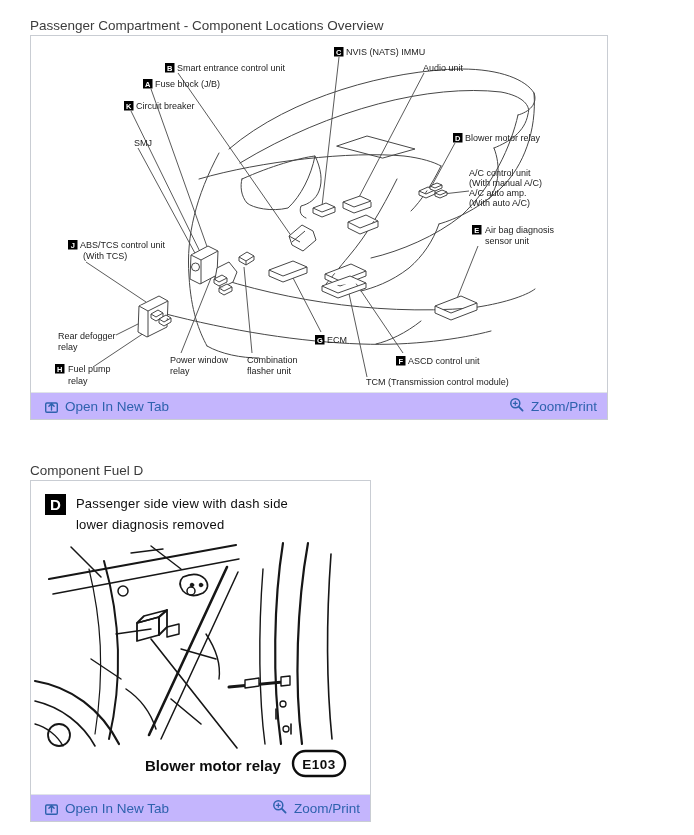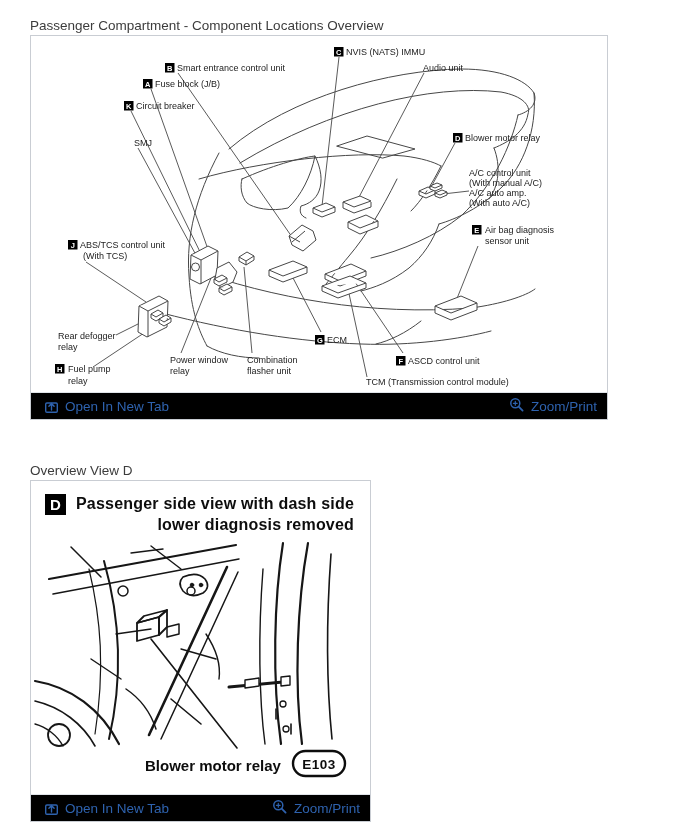--- a/index.html
+++ b/index.html
@@ -17,38 +17,38 @@
     position:absolute; left:30px; background:#fff;
     border:1px solid #c9cdd3;
     display:flex; flex-direction:column;
   }
   #panel1 { top:35px; width:578px; height:385px; }
   #panel2 { top:480px; width:341px; height:342px; }
 
   .diagram-area { flex:1; position:relative; overflow:hidden; background:#fff; }
 
   .panel-footer {
-    height:27px; background:#000000; border-top:1px solid #e0e4e9;
+    height:27px; background:#c4b5fd; border-top:1px solid #e0e4e9;
     display:flex; align-items:center; justify-content:space-between;
     padding:0 10px 0 13px; flex:0 0 27px;
   }
   .link {
     display:flex; align-items:center; gap:6px;
     color:#2e62ae; font-size:13.5px; text-decoration:none; cursor:pointer;
   }
   .link svg { display:block; }
 
   
   .p2-header { display:flex; gap:10px; padding:12px 10px 4px 14px; align-items:flex-start; }
   .letterbox-lg {
     width:21px; height:21px; background:#000; color:#fff; flex:0 0 21px;
     font-weight:bold; font-size:15px; display:flex; align-items:center; justify-content:center;
     margin-top:1px;
   }
-  .p2-header-text { font-size:16px; font-weight:bold; color:#0d0d0d; line-height:21px; letter-spacing:0.2px;text-align:right; }
+  .p2-header-text { font-size:13px; font-weight:normal; color:#0d0d0d; line-height:21px; letter-spacing:0.2px; }
 
   svg text { font-family:"Liberation Sans", sans-serif; }
   .dlabel { font-size:9px; fill:#222; }
   .dletter { font-size:7.5px; fill:#fff; font-weight:bold; text-anchor:middle; }
   .lbox { fill:#000; }
   .art { stroke:#474747; fill:none; stroke-width:1; stroke-linecap:round; }
   .leader { stroke:#474747; fill:none; stroke-width:0.9; }
   .cbox { stroke:#474747; fill:#ffffff; stroke-width:1; stroke-linejoin:round; }
 
   .art2 { stroke:#161616; fill:none; stroke-linecap:round; stroke-linejoin:round; }
@@ -235,21 +235,21 @@
         <svg width="16" height="16" viewBox="0 0 16 16" style="margin-bottom:3px">
           <circle cx="6.3" cy="6.3" r="4.5" fill="none" stroke="#2e62ae" stroke-width="1.5"></circle>
           <path d="M9.7,9.7 L13.6,13.6" stroke="#2e62ae" stroke-width="1.8" stroke-linecap="round"></path>
           <path d="M6.3,4.4 V8.2 M4.4,6.3 H8.2" stroke="#2e62ae" stroke-width="1.2" stroke-linecap="round"></path>
         </svg>
         <span>Zoom/Print</span>
       </a>
     </div>
   </div>
 
-  <div class="section-title" id="title2">Overview View D</div>
+  <div class="section-title" id="title2">Component Fuel D</div>
 
   <div class="panel" id="panel2">
     <div class="diagram-area">
       <div class="p2-header">
         <div class="letterbox-lg">D</div>
         <div class="p2-header-text">
           <div>Passenger side view with dash side</div>
           <div>lower diagnosis removed</div>
         </div>
       </div>

